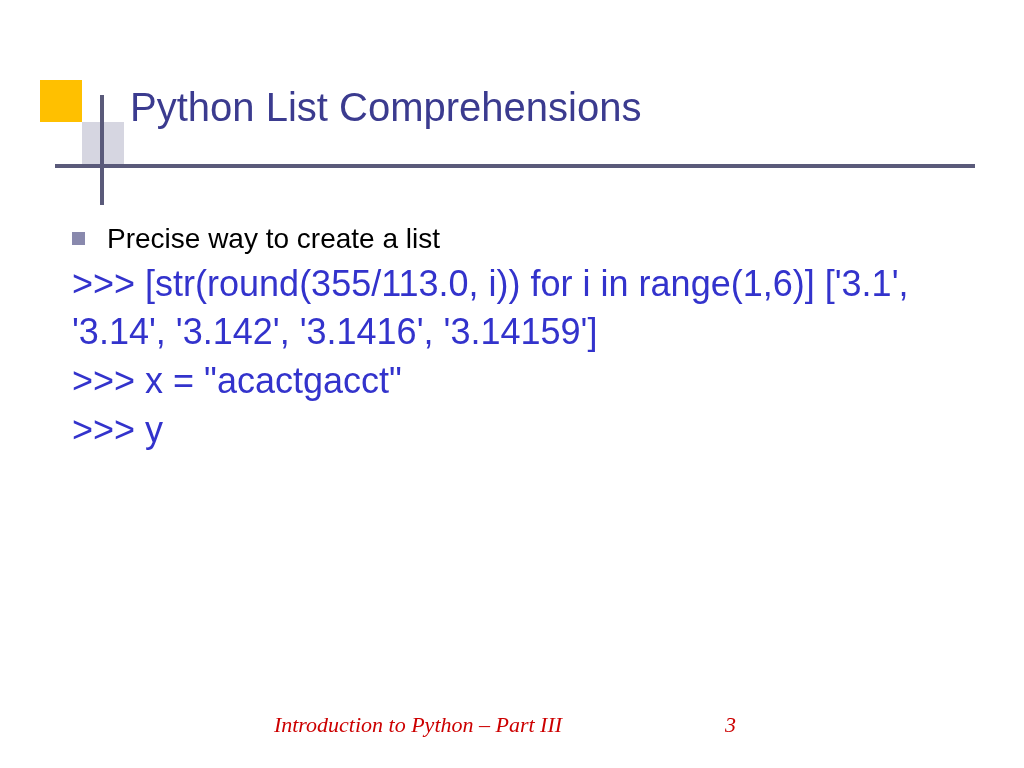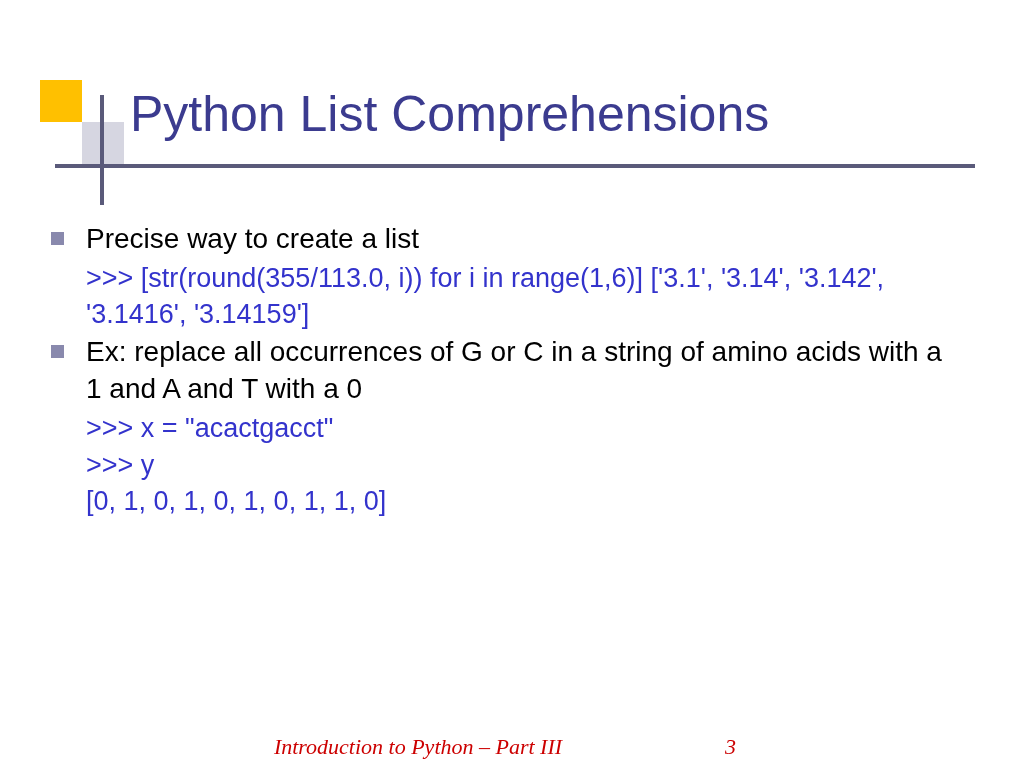--- a/index.html
+++ b/index.html
@@ -32,21 +32,21 @@
       left: 82px;
       top: 122px;
       width: 42px;
       height: 42px;
       background: #d6d6e1;
     }
     .title {
       position: absolute;
       left: 130px;
       top: 85px;
-      font-size: 50px;
+      font-size: 40px;
       color: #3b3b8f;
       font-weight: normal;
       font-family: Verdana, Arial, sans-serif;
     }
     .hline {
       position: absolute;
       left: 55px;
       top: 164px;
       width: 920px;
       height: 4px;
@@ -55,21 +55,21 @@
     .vline {
       position: absolute;
       left: 100px;
       top: 95px;
       width: 4px;
       height: 110px;
       background: #5a5a7a;
     }
     .content {
       position: absolute;
-      left: 51px;
+      left: 72px;
       top: 220px;
       width: 910px;
     }
     .bullet-item {
       display: flex;
       align-items: flex-start;
       margin-bottom: 2px;
     }
     .bullet {
       width: 13px;
@@ -79,31 +79,30 @@
       margin-top: 12px;
       flex-shrink: 0;
     }
     .item-text {
       font-size: 28px;
       color: #000000;
       line-height: 1.35;
       font-family: Arial, sans-serif;
     }
     .indent-text {
-      margin-left: 35px;
-      font-size: 27px;
+      font-size: 36px;
       line-height: 1.35;
       font-family: Arial, sans-serif;
     }
     .code-blue {
       color: #3333cc;
     }
     .footer {
       position: absolute;
-      bottom: 8px;
+      bottom: 30px;
       width: 836px;
       display: flex;
       justify-content: center;
       align-items: center;
     }
     .footer-title {
       font-family: 'Times New Roman', serif;
       font-style: italic;
       color: #cc0000;
       font-size: 22px;
@@ -127,25 +126,20 @@
   <div class="vline"></div>
   <h1 class="title">Python List Comprehensions</h1>
 </div>
 
 <div class="content">
   <div class="bullet-item">
     <div class="bullet"></div>
     <div class="item-text">Precise way to create a list</div>
   </div>
   <div class="indent-text code-blue">&gt;&gt;&gt; [str(round(355/113.0, i)) for i in range(1,6)] ['3.1', '3.14', '3.142', '3.1416', '3.14159']</div>
-  <div class="bullet-item">
-    <div class="bullet"></div>
-    <div class="item-text">Ex:  replace all occurrences of G or C in a string of amino acids with a 1 and A and T with a 0</div>
-  </div>
   <div class="indent-text code-blue">&gt;&gt;&gt; x = "acactgacct"</div>
   <div class="indent-text code-blue">&gt;&gt;&gt; y</div>
-  <div class="indent-text code-blue">[0, 1, 0, 1, 0, 1, 0, 1, 1, 0]</div>
 </div>
 
 <div class="footer">
   <div class="footer-title">Introduction to Python – Part III</div>
   <div class="footer-num">3</div>
 </div>
 
 </body></html>

